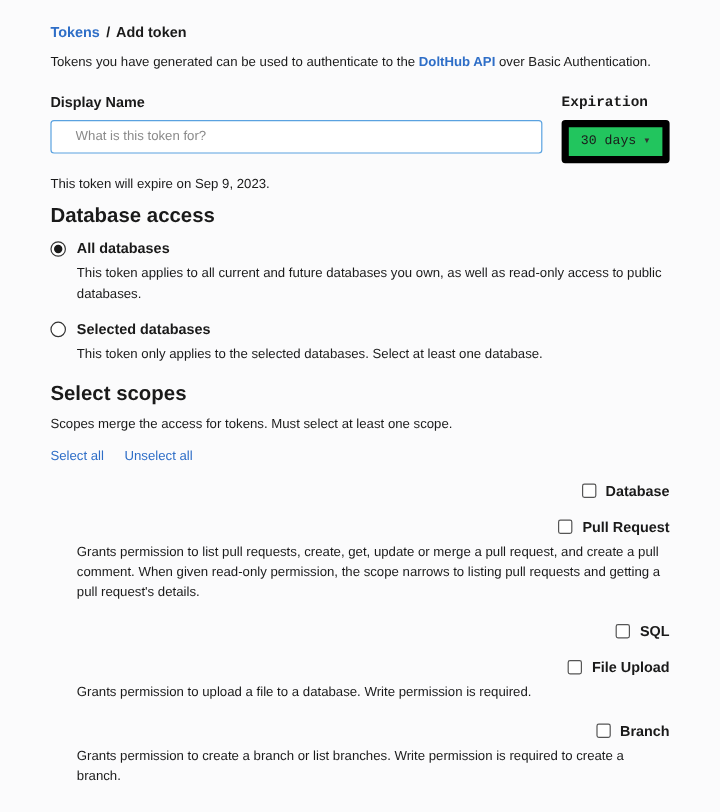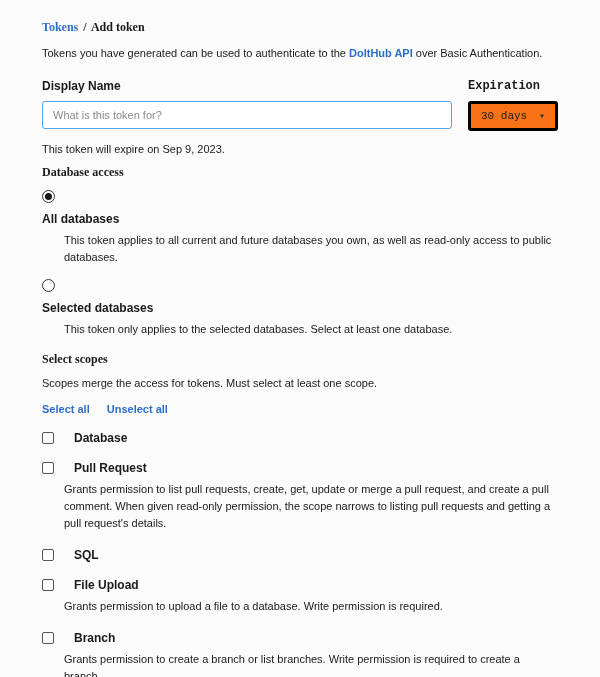--- a/index.html
+++ b/index.html
@@ -5,73 +5,73 @@
     * { box-sizing: border-box; margin: 0; padding: 0; }
     body {
       font-family: -apple-system, BlinkMacSystemFont, "Segoe UI", Helvetica, Arial, sans-serif;
       background: #fbfbfc;
       color: #1a1a1a;
       font-size: 12px;
       padding: 20px 42px;
       width: 600px;
     }
     a { color: #2e6ec7; text-decoration: none; }
-    .breadcrumb { font-size: 12px; font-weight: 600; margin-bottom: 12px; font-family: Liberation Serif, serif; }
+    .breadcrumb { font-size: 12px; font-weight: 600; margin-bottom: 12px; }
     .breadcrumb .sep { color: #1a1a1a; font-weight: 600; margin: 0 2px; }
     .breadcrumb .current { color: #1a1a1a; font-weight: 600; }
     .intro { font-size: 11px; color: #1a1a1a; margin-bottom: 20px; }
     .intro a { color: #2e6ec7; font-weight: 600; }
     .form-row { display: flex; gap: 16px; margin-bottom: 10px; }
     .form-col-name { flex: 1; }
     .form-col-exp { width: 90px; font-family: Liberation Mono, monospace; }
     .form-label { font-size: 12px; font-weight: 600; color: #1a1a1a; margin-bottom: 8px; display: block; }
     .text-input {
       width: 100%;
-      padding: 7px 10px;
+      padding: 7px 20px;
       border: 1px solid #5aa2e0;
       border-radius: 3px;
       font-size: 11px;
       background: #fff;
       color: #1a1a1a;
       outline: none;
     }
     .text-input::placeholder { color: #8a8a8a; }
     .select-wrap {
       display: flex;
       align-items: flex-end;
       justify-content: space-between;
       width: 100%;
       padding: 6px 10px;
-      border: 3px solid #000000;
+      border: 6px solid #000000;
       border-radius: 3px;
-      background: #f97316;
+      background: #22c55e;
       font-size: 11px;
       cursor: pointer;
     }
     .select-wrap .chev { font-size: 10px; color: #333; }
     .expire-note { text-align: left; font-size: 11px; color: #1a1a1a; margin: 12px 0 10px 0; }
-    .section-header { font-size: 12px; font-weight: 600; margin-bottom: 10px; font-family: Liberation Serif, serif; }
-    .radio-row { display: flex; align-items: flex-start; gap: 9px; margin-bottom: 6px; flex-direction: column; }
+    .section-header { font-size: 17px; font-weight: 600; margin-bottom: 10px; }
+    .radio-row { display: flex; align-items: center; gap: 9px; margin-bottom: 6px; }
     .radio {
       width: 13px; height: 13px; border-radius: 50%;
       border: 1.5px solid #333; background: #fff;
       display: inline-flex; align-items: center; justify-content: center;
       flex-shrink: 0;
     }
     .radio.checked::after {
       content: ""; width: 7px; height: 7px; border-radius: 50%;
       background: #1a1a1a; display: block;
     }
     .radio-label { font-size: 12px; font-weight: 600; }
     .radio-desc { font-size: 11px; color: #1a1a1a; margin: 0 0 14px 22px; line-height: 1.5; }
     .scopes-intro { font-size: 11px; color: #1a1a1a; margin-bottom: 14px; }
     .scope-links { font-size: 11px; margin-bottom: 16px; }
-    .scope-links a { margin-right: 14px; font-weight: 700; }
+    .scope-links a { margin-right: 14px; font-weight: 400; }
     .scope-item { margin-bottom: 16px; }
-    .scope-head { display: flex; align-items: center; gap: 20px; margin-bottom: 6px; }
+    .scope-head { display: flex; align-items: center; gap: 8px; margin-bottom: 6px; justify-content: flex-end; }
     .checkbox {
       width: 12px; height: 12px; border: 1.5px solid #555;
       border-radius: 2px; background: #fff; flex-shrink: 0;
       display: inline-block;
     }
     .scope-title { font-size: 12px; font-weight: 600; }
     .scope-desc { font-size: 11px; color: #1a1a1a; margin-left: 22px; line-height: 1.55; }
   </style>
 </head>
 <body>

